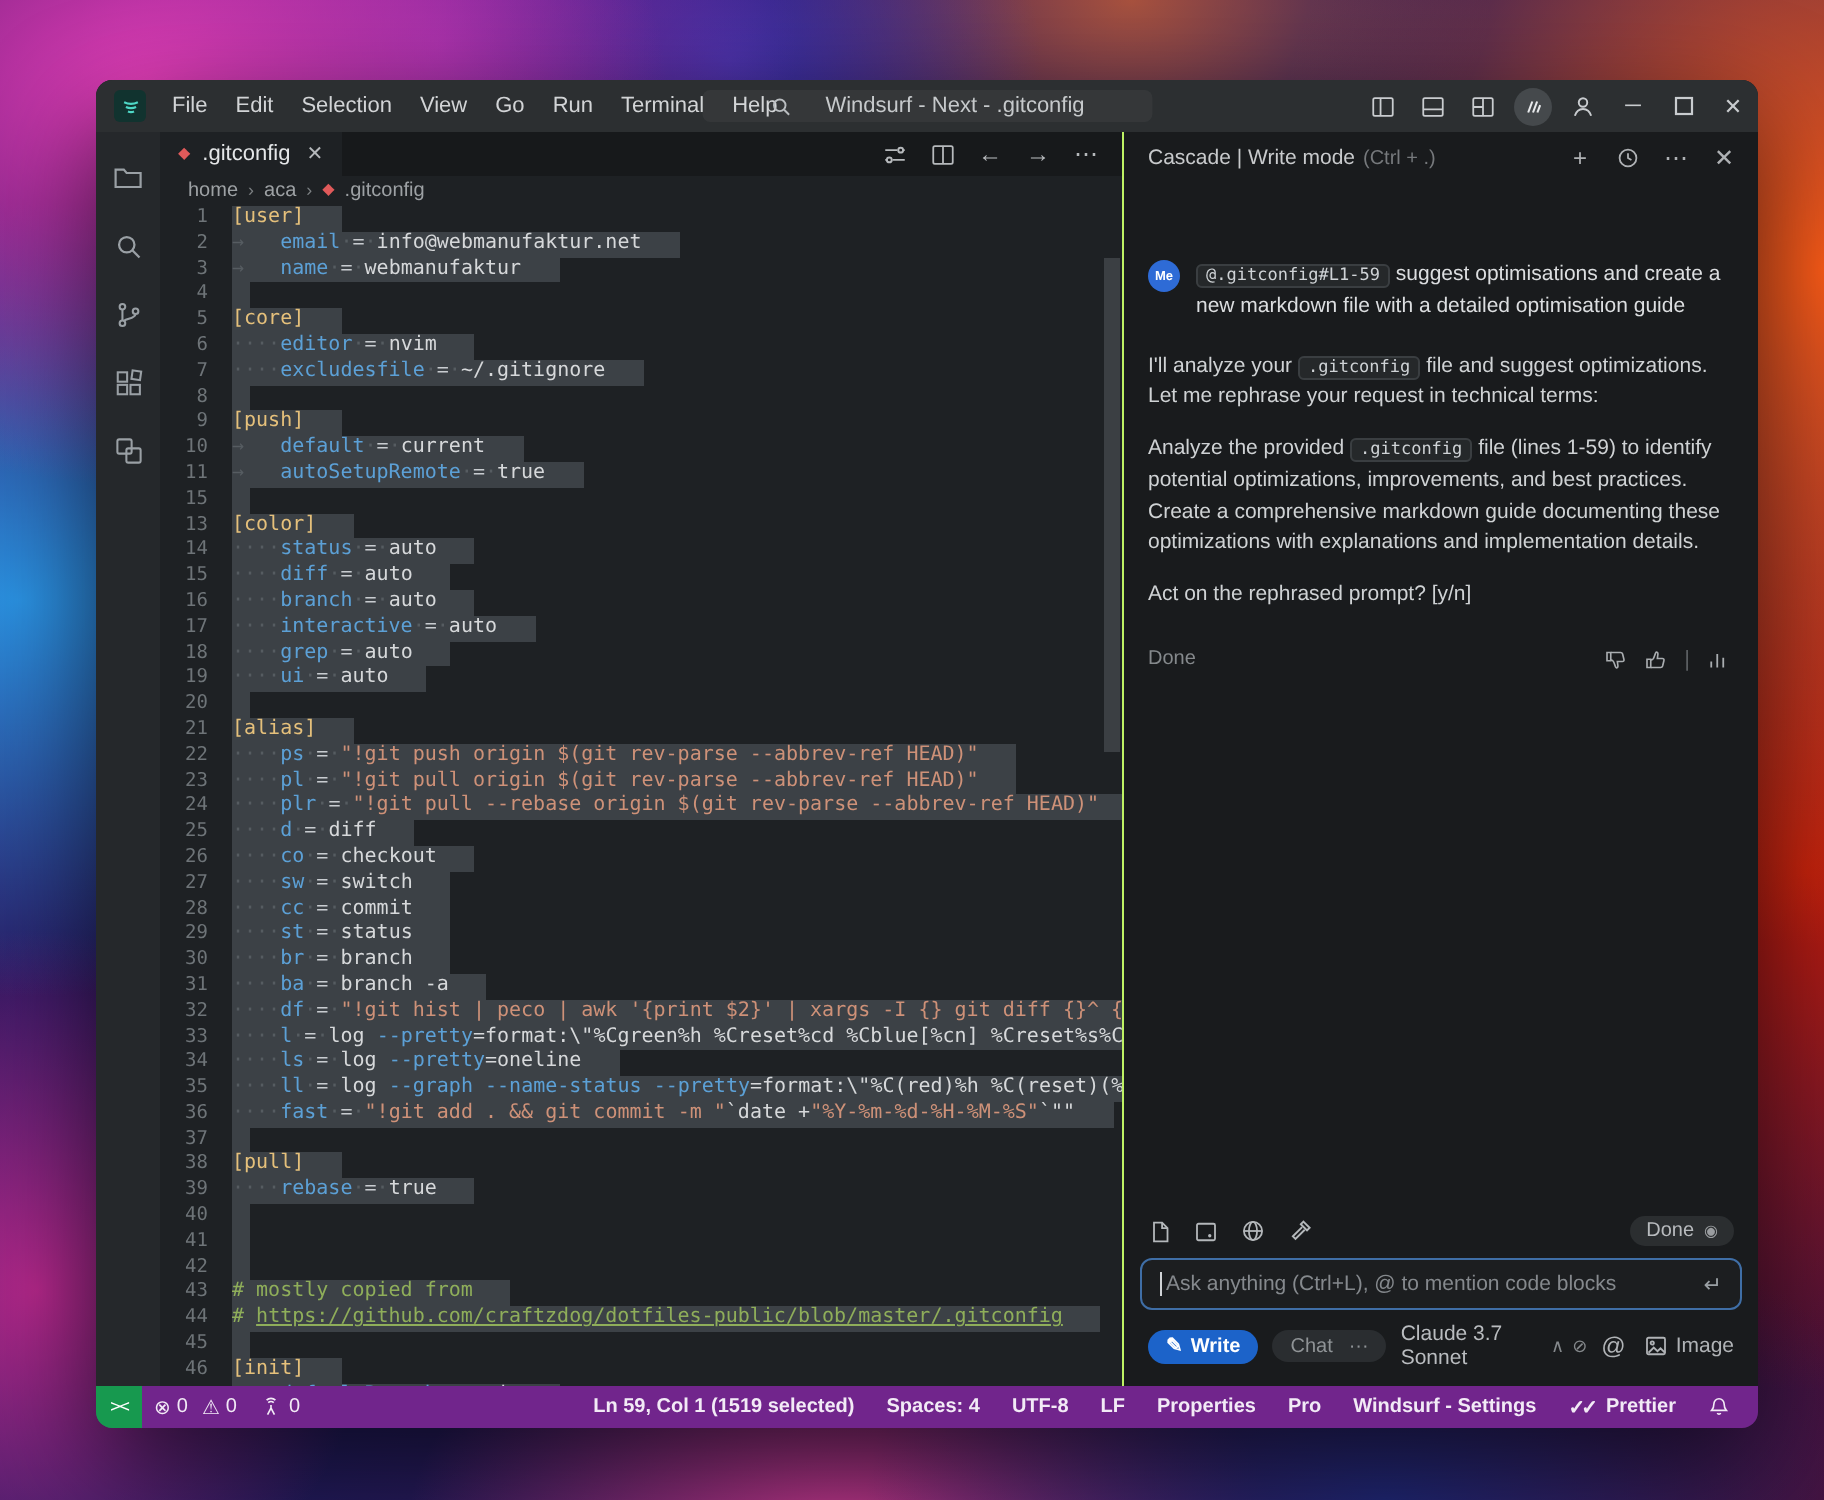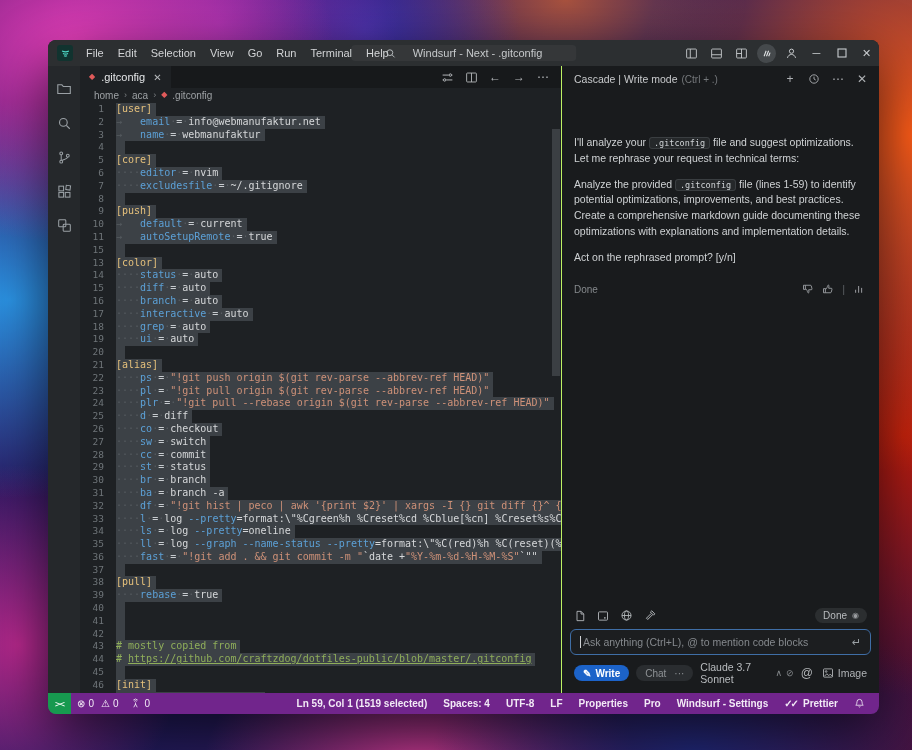--- a/index.html
+++ b/index.html
@@ -67,21 +67,21 @@
 
   .breadcrumb { height:14px; font-size:10px; color:#9da1a4; padding-left:14px;
     display:flex; align-items:center; gap:5px; flex-shrink:0; }
   .bc-sep { color:#7c8083; font-size:9px; }
 
   .code-area { flex:1; overflow:hidden; position:relative; padding-top:1px;
     font-family:"DejaVu Sans Mono", monospace; font-size:10px; }
   .code-line { display:flex; white-space:pre; height:12.8px; line-height:12.8px; }
   .ln { width:36px; text-align:right; color:#6e7478; padding-right:12px;
     flex-shrink:0; font-size:9.5px; }
-  .lc { background:var(--selection,#3c4146); padding-right:4px; }
+  .lc { background:var(--selection,#3c4146); padding-right:19px; }
   .lc.blank { width:9px; padding:0; }
   .tk-s { color:var(--tok-section,#e5c07b); }
   .tk-k { color:var(--tok-key,#5ca0d6); }
   .tk-o { color:#c8ccd0; }
   .tk-v { color:var(--tok-val,#d6d8da); }
   .tk-q { color:var(--tok-str,#ce9178); }
   .tk-c { color:var(--tok-cmt,#8fae5a); }
   .tk-u { color:var(--tok-cmt,#8fae5a); text-decoration:underline; }
   .tk-w { color:#565c61; }
   .tk-f { color:var(--tok-key,#5ca0d6); }
@@ -360,20 +360,24 @@
                   <circle cx="8" cy="8" r="5.6"></circle>
                   <path d="M8 4.8V8l2.3 1.4"></path>
                 </svg>
             </span>
             <span class="ch-ic">⋯</span>
             <span class="ch-ic">✕</span>
           </span>
         </div>
 
         <div class="cas-body">
+          <div class="user-msg">
+            <div class="avatar">Me</div>
+            <div class="user-text"><span class="chip">@.gitconfig#L1-59</span><span> suggest optimisations and create a new markdown file with a detailed optimisation guide</span></div>
+          </div>
 
           <div class="ai">
             <p><span>I'll analyze your </span><code class="inline">.gitconfig</code><span> file and suggest optimizations. Let me rephrase your request in technical terms:</span></p>
             <p><span>Analyze the provided </span><code class="inline">.gitconfig</code><span> file (lines 1-59) to identify potential optimizations, improvements, and best practices. Create a comprehensive markdown guide documenting these optimizations with explanations and implementation details.</span></p>
             <p>Act on the rephrased prompt? [y/n]</p>
           </div>
 
           <div class="done-row">
             <span class="done-label">Done</span>
             <span class="dr-icons">

